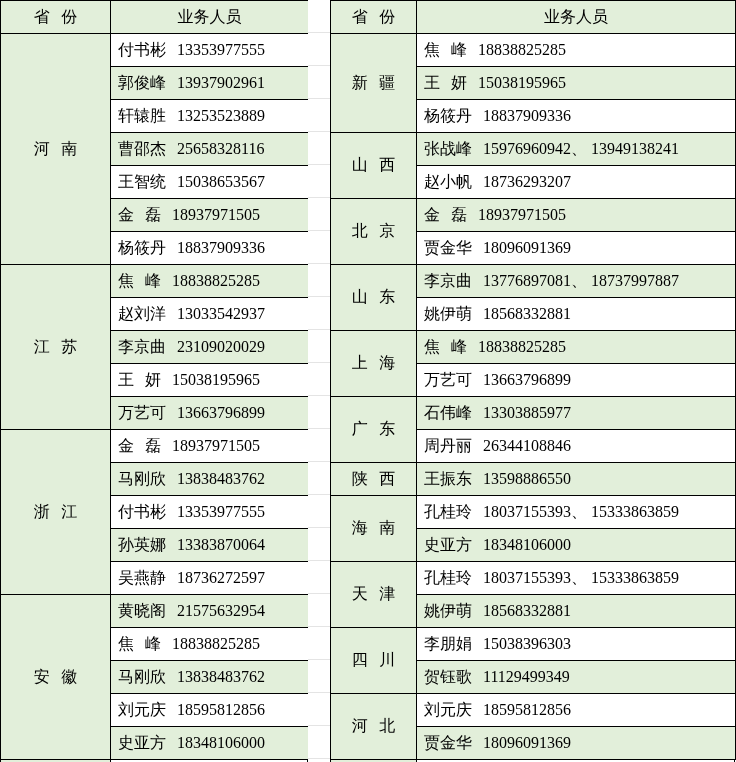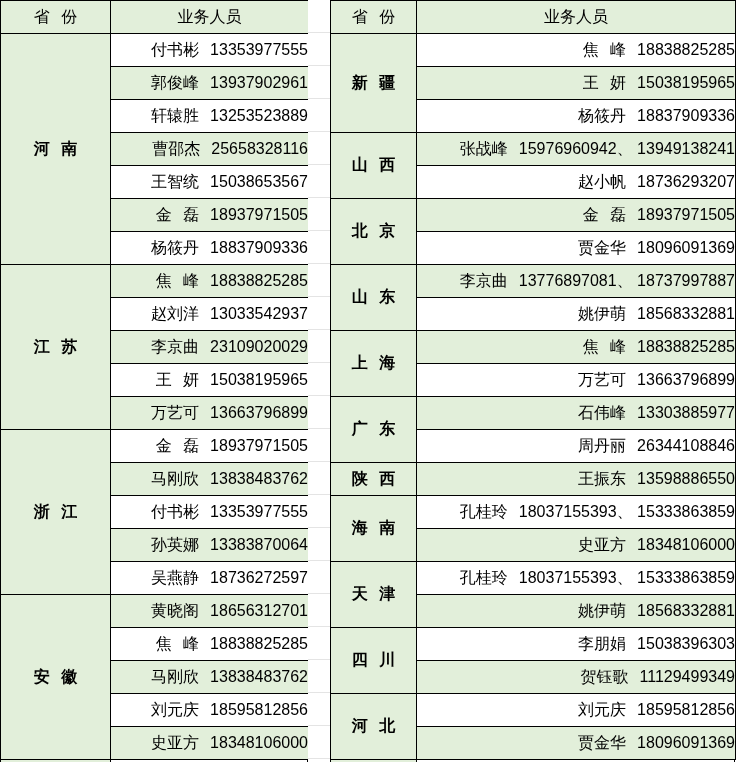--- a/index.html
+++ b/index.html
@@ -24,22 +24,22 @@
   .t-right{width:405px;}
   .t-right .col-province{width:86px;}
   .t-right .col-staff{width:319px;}
   th,td{
     border:1px solid var(--border);
     height:32px;padding:0;margin:0;
     font-size:16px;font-weight:400;color:var(--text);
     vertical-align:middle;overflow:hidden;
   }
   .header-row th{background:var(--green);text-align:center;white-space:pre;word-spacing:7px;}
-  td.province{background:var(--green);text-align:center;white-space:pre;word-spacing:7px;font-weight:bold;}
-  td.staff{background:var(--white);text-align:right;padding-left:7px;white-space:pre;}
+  td.province{background:var(--green);text-align:center;white-space:pre;word-spacing:7px;}
+  td.staff{background:var(--white);text-align:left;padding-left:7px;white-space:pre;font-family:Liberation Serif, serif;}
   tr.even td.staff{background:var(--green);}
   .name{word-spacing:7px;}
   .phone{margin-left:11px;}
   .sliver{height:3px;}
   .sliver-left{
     background:linear-gradient(to right,
       var(--border) 0px 1px, var(--green) 1px 110px, var(--border) 110px 111px,
       var(--white) 111px 307px, var(--border) 307px 308px);
   }
   .sliver-right{
@@ -115,21 +115,21 @@
               <td class="staff"><span class="name">付书彬</span><span class="phone">13353977555</span></td>
             </tr>
             <tr class="even">
               <td class="staff"><span class="name">孙英娜</span><span class="phone">13383870064</span></td>
             </tr>
             <tr class="odd">
               <td class="staff"><span class="name">吴燕静</span><span class="phone">18736272597</span></td>
             </tr>
             <tr class="even">
               <td class="province" rowspan="5"><span class="prov-label">安 徽</span></td>
-              <td class="staff"><span class="name">黄晓阁</span><span class="phone">18656312701</span></td>
+              <td class="staff"><span class="name">黄晓阁</span><span class="phone">21575632954</span></td>
             </tr>
             <tr class="odd">
               <td class="staff"><span class="name">焦 峰</span><span class="phone">18838825285</span></td>
             </tr>
             <tr class="even">
               <td class="staff"><span class="name">马刚欣</span><span class="phone">13838483762</span></td>
             </tr>
             <tr class="odd">
               <td class="staff"><span class="name">刘元庆</span><span class="phone">18595812856</span></td>
             </tr>

